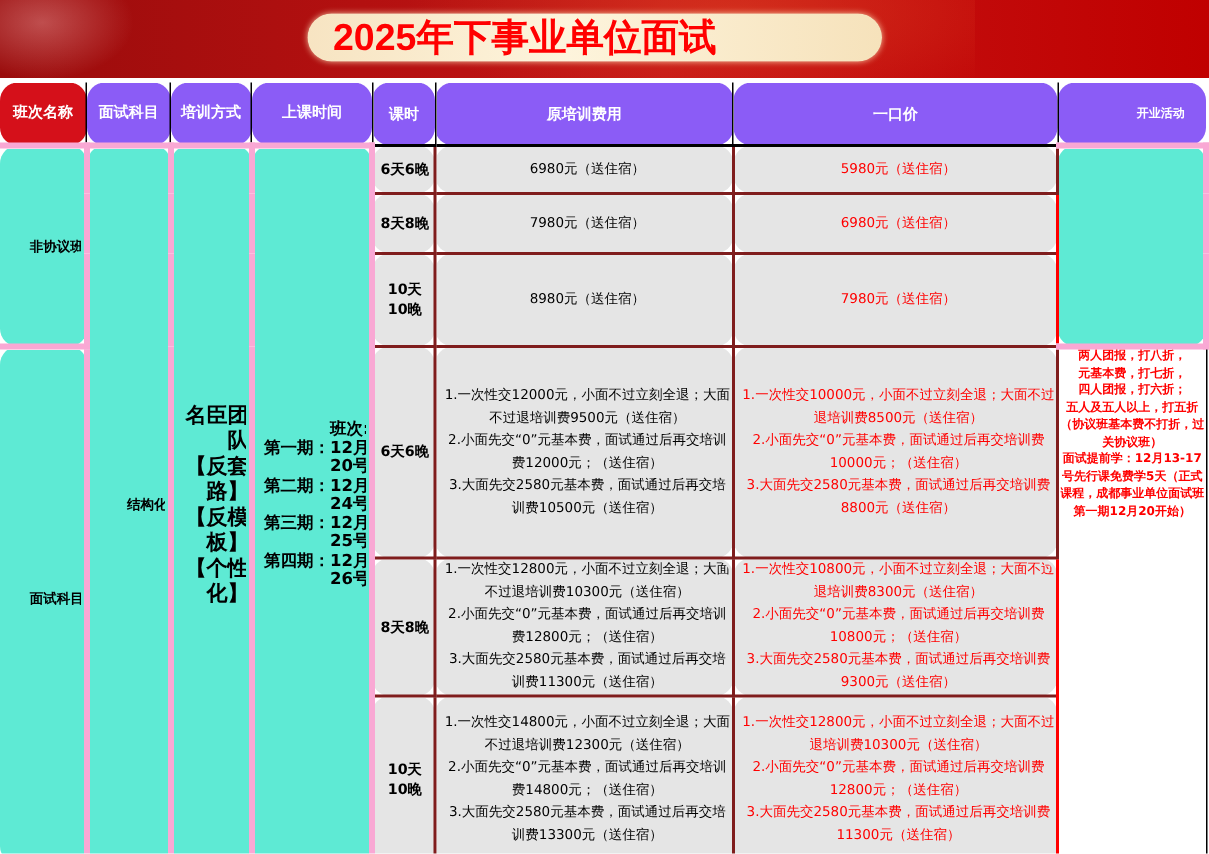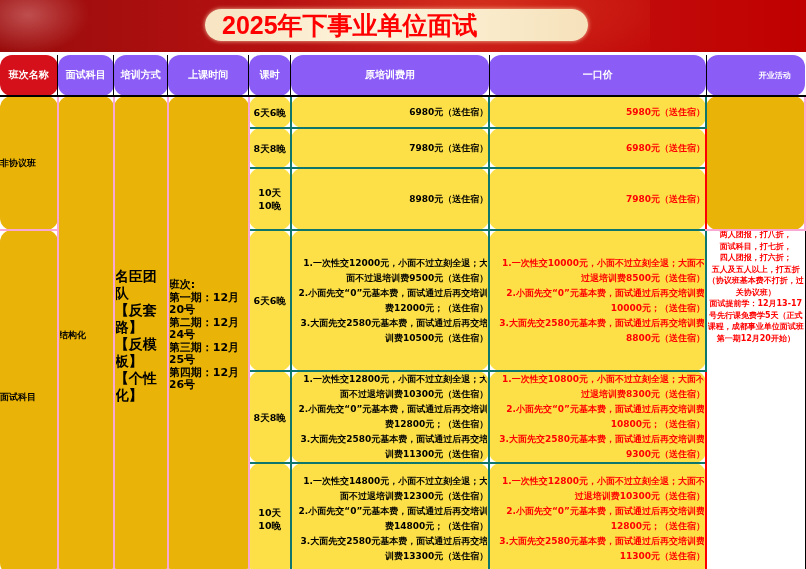--- a/index.html
+++ b/index.html
@@ -40,25 +40,25 @@
     font-size: 9px; color: #000;
   }
   table.grid td, table.grid th { padding: 0; overflow: hidden; border-radius: 12px; }
   th.hd {
     background: #8b5cf6; color: #ffffff; font-weight: bold; font-size: 10px;
     height: 40px; text-align: center; vertical-align: middle;
     border-left: 1px solid #000; border-bottom: 2px solid #000;
   }
   th.hd.first { background: #d5101a; border-left: none; }
   th.hd.last { font-size: 8px; padding-left: 38px; }
-  td.wht { background: #eab308; border: 2px solid #f9a8d4; text-align: left; vertical-align: middle; font-weight: bold; font-size: 9px; }
+  td.wht { background: #5eead4; border: 4px solid #f9a8d4; text-align: right; vertical-align: middle; font-weight: bold; font-size: 9px; }
   td.wht.leftcol { border-left: none; }
-  td.grn { background: #fde047; border: 2px solid #0f766e; vertical-align: middle; }
+  td.grn { background: #e5e5e5; border: 2px solid #7f1d1d; vertical-align: middle; }
   td.grn.ks { text-align: center; font-weight: bold; font-size: 9.5px; line-height: 13px; }
-  td.grn.price { text-align: right; padding-left: 4px; font-weight: bold; font-size: 9px; line-height: 15px; }
+  td.grn.price { text-align: center; padding-left: 4px; font-weight: normal; font-size: 9px; line-height: 15px; }
   td.grn.price.red { color: #ff0000; }
   td.act { background: #ffffff; border: 1px solid #000; border-left: 2px solid #ff0000; text-align: center; vertical-align: middle; color: #ff0000; font-weight: bold; font-size: 8px; line-height: 11.5px; padding: 0 4px; }
   .schedule { line-height: 12.5px; font-weight: bold; font-size: 11px; }
   .method { line-height: 17px; font-weight: bold; font-size: 14px; }
   .tri { position: absolute; width: 0; height: 0; border-top: 5px solid #1a9a1a; border-right: 5px solid transparent; }
   .line { display: block; }
 </style>
 </head>
 <body>
 
@@ -144,21 +144,21 @@
       <span class="line">3.大面先交2580元基本费，面试通过后再交培训费10500元（送住宿）</span>
     </td>
     <td class="grn price red">
       <span class="line">1.一次性交10000元，小面不过立刻全退；大面不过退培训费8500元（送住宿）</span>
       <span class="line">2.小面先交“0”元基本费，面试通过后再交培训费10000元；（送住宿）</span>
       <span class="line">3.大面先交2580元基本费，面试通过后再交培训费8800元（送住宿）</span>
     </td>
     <td class="act" rowspan="3" style="vertical-align:top;padding-top:0">
       <div style="position:relative;top:-2px">
         <span class="line">两人团报，打八折，</span>
-        <span class="line">面试科目，打七折，</span>
+        <span class="line">元基本费，打七折，</span>
         <span class="line">四人团报，打六折；</span>
         <span class="line">五人及五人以上，打五折</span>
         <span class="line">（协议班基本费不打折，过关协议班）</span>
         <span class="line">面试提前学：12月13-17号先行课免费学5天（正式课程，成都事业单位面试班第一期12月20开始）</span>
       </div>
     </td>
   </tr>
   <tr style="height:86px">
     <td class="grn ks">8天8晚</td>
     <td class="grn price">

